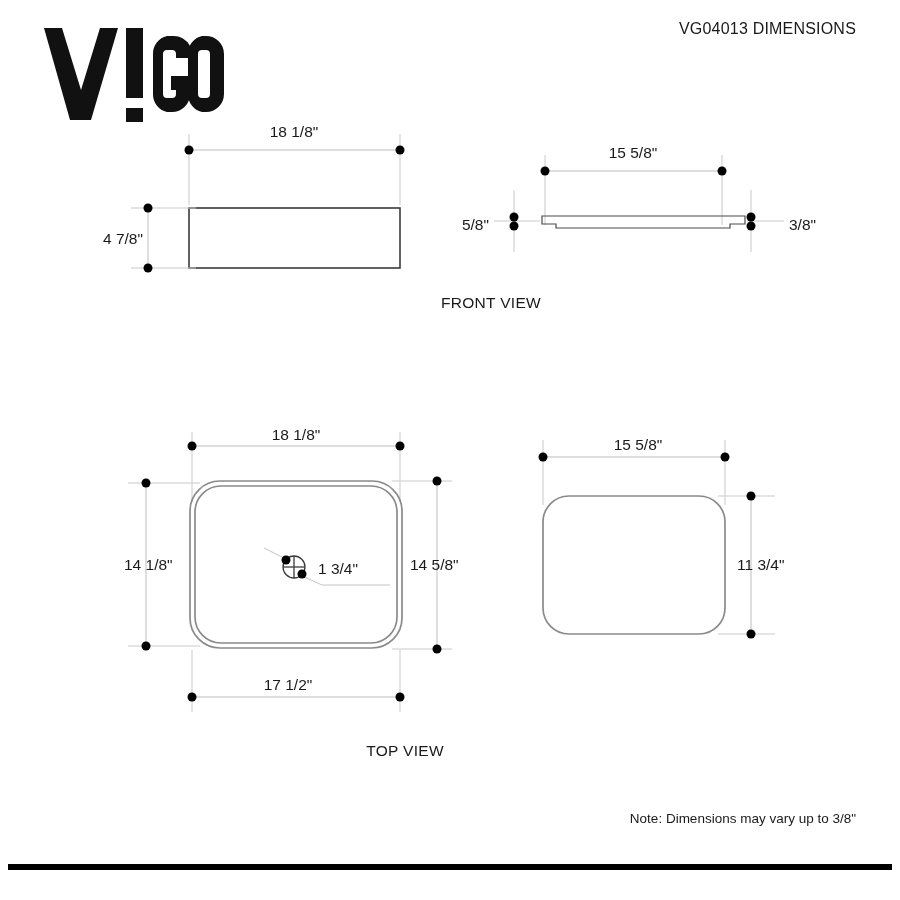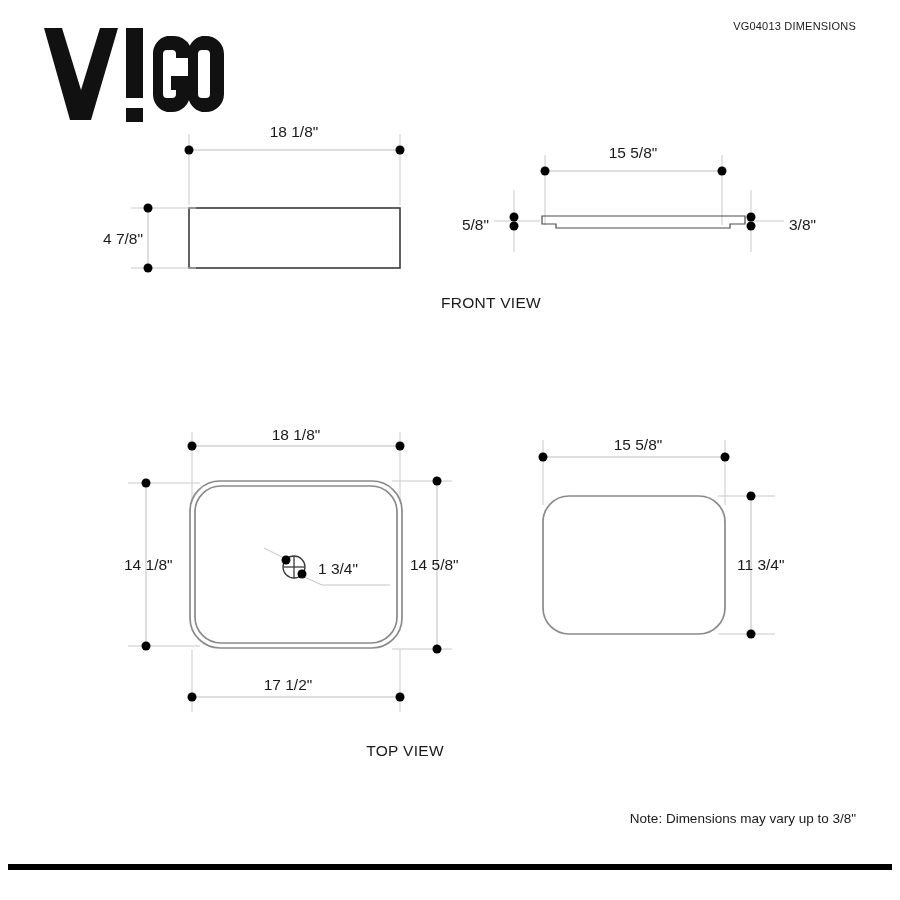--- a/index.html
+++ b/index.html
@@ -28,21 +28,21 @@
     top: 24px;
     width: 190px;
     height: 100px;
   }
   .logo svg { display: block; }
   
   .header-title {
     position: absolute;
     right: 44px;
     top: 20px;
-    font-size: 11px;
+    font-size: 16px;
     letter-spacing: 0.2px;
     color: #1a1a1a;
     white-space: nowrap;
     text-align: right;
   }
   
   .view-caption {
     position: absolute;
     font-size: 15.5px;
     letter-spacing: 0.3px;

